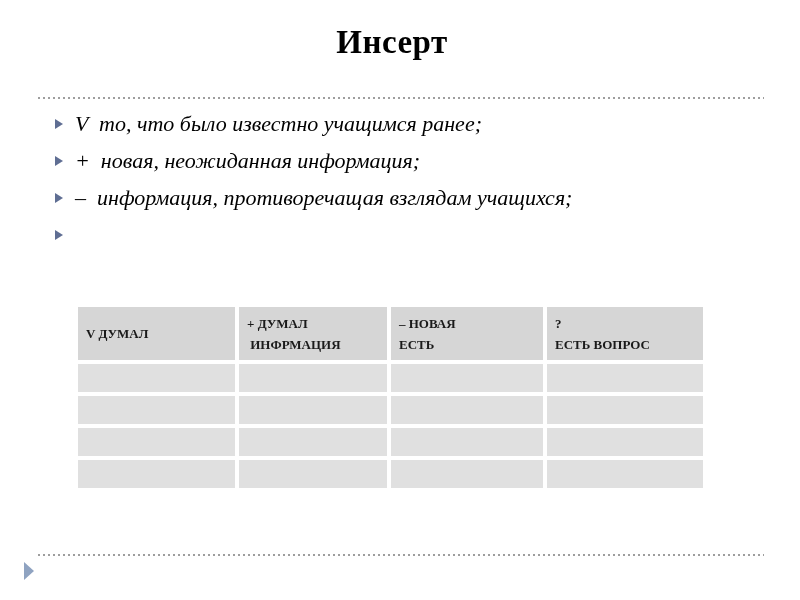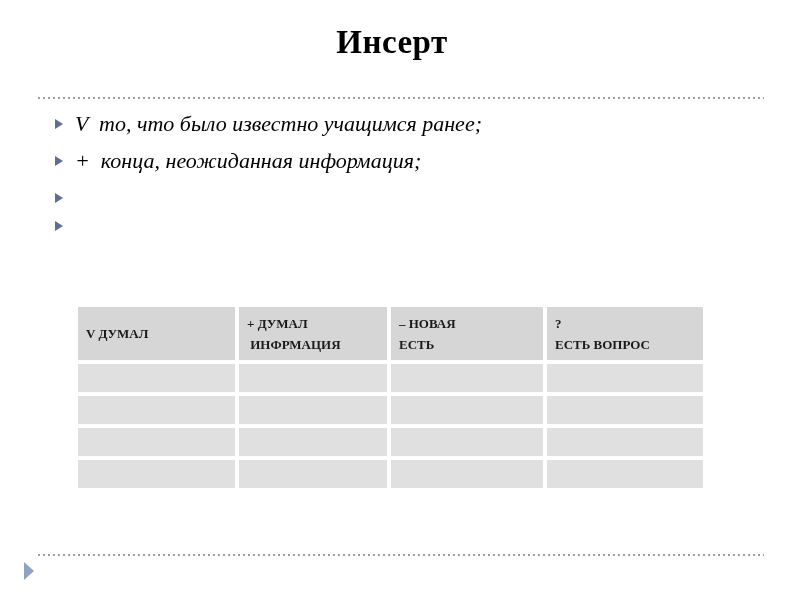--- a/index.html
+++ b/index.html
@@ -119,24 +119,25 @@
 
   <div class="dashed-line dashed-top"></div>
 
   <div class="bullet-list">
     <div class="bullet-item">
       <span class="bullet-tri"></span>
       <span class="bullet-text">V  то, что было известно учащимся ранее;</span>
     </div>
     <div class="bullet-item">
       <span class="bullet-tri"></span>
-      <span class="bullet-text">+  конца, неожиданная информация;</span>
-    </div>
-    <div class="bullet-item">
-      <span class="bullet-tri"></span>
+      <span class="bullet-text">+  новая, неожиданная информация;</span>
+    </div>
+    <div class="bullet-item">
+      <span class="bullet-tri"></span>
+      <span class="bullet-text">–  информация, противоречащая взглядам учащихся;</span>
     </div>
     <div class="bullet-item">
       <span class="bullet-tri"></span>
     </div>
   </div>
 
   <table class="insert-table">
     <colgroup>
       <col class="c1">
         <col class="c2">

